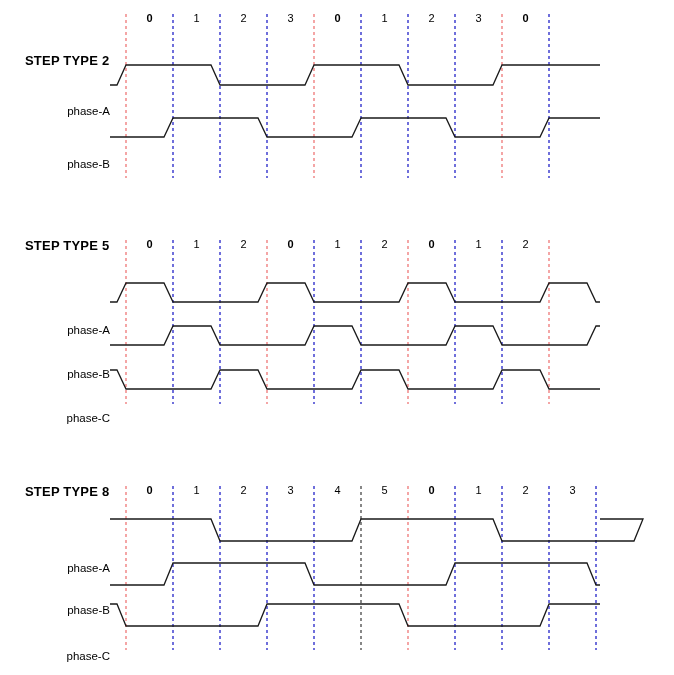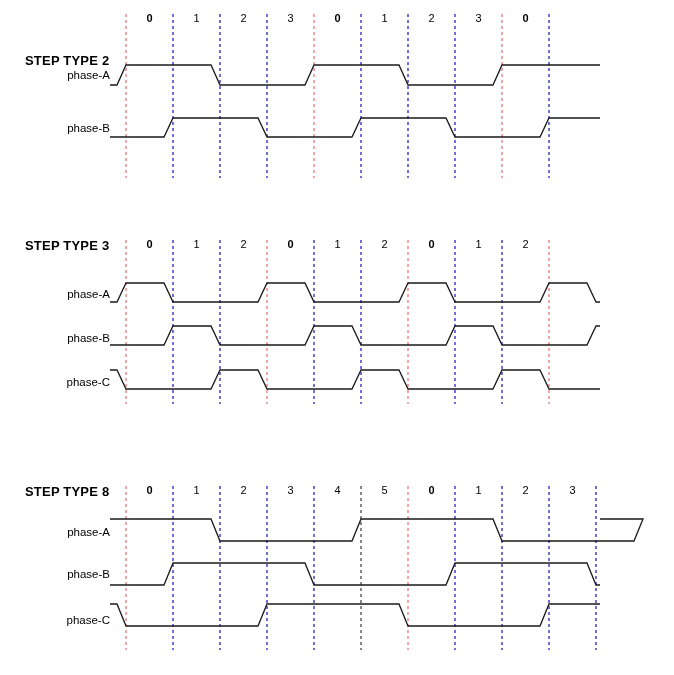--- a/index.html
+++ b/index.html
@@ -26,20 +26,21 @@
     color: #000000;
     letter-spacing: 0.2px;
     white-space: nowrap;
   }
   .phase-label {
     position: absolute;
     font-size: 11.5px;
     color: #000000;
     text-align: right;
     white-space: nowrap;
+    margin-top: 36px;
   }
   .step-label {
     position: absolute;
     font-size: 11px;
     color: #000000;
     text-align: center;
     width: 40px;
     white-space: nowrap;
   }
   .step-label.zero {
@@ -78,21 +79,21 @@
         <line x1="361" x2="361" y1="14" y2="178" stroke="#3333cc" stroke-width="1.4" stroke-dasharray="3,3"></line>
         <line x1="408" x2="408" y1="14" y2="178" stroke="#3333cc" stroke-width="1.4" stroke-dasharray="3,3"></line>
         <line x1="455" x2="455" y1="14" y2="178" stroke="#3333cc" stroke-width="1.4" stroke-dasharray="3,3"></line>
         <line x1="502" x2="502" y1="14" y2="178" stroke="#f08080" stroke-width="1.4" stroke-dasharray="3,3"></line>
         <line x1="549" x2="549" y1="14" y2="178" stroke="#3333cc" stroke-width="1.4" stroke-dasharray="3,3"></line>
         <path d="M 110 85 L 117 85 L 126 65 L 211 65 L 220 85 L 305 85 L 314 65 L 399 65 L 408 85 L 493 85 L 502 65 L 600 65" fill="none" stroke="#1a1a1a" stroke-width="1.3" stroke-linejoin="miter" stroke-linecap="butt"></path>
         <path d="M 110 137 L 164 137 L 173 118 L 258 118 L 267 137 L 352 137 L 361 118 L 446 118 L 455 137 L 540 137 L 549 118 L 600 118" fill="none" stroke="#1a1a1a" stroke-width="1.3" stroke-linejoin="miter" stroke-linecap="butt"></path>
       </svg>
     </div>
     <div class="diagram" style="top: 0px;">
-      <div class="diagram-title" style="left: 25px; top: 238px;">STEP TYPE 3</div>
+      <div class="diagram-title" style="left: 25px; top: 238px;">STEP TYPE 5</div>
       <div class="phase-label" style="left: 40px; width: 70px; top: 288px;">phase-A</div>
       <div class="phase-label" style="left: 40px; width: 70px; top: 332px;">phase-B</div>
       <div class="phase-label" style="left: 40px; width: 70px; top: 376px;">phase-C</div>
       <div class="step-label zero" style="left: 129.5px; top: 238px;">0</div>
       <div class="step-label" style="left: 176.5px; top: 238px;">1</div>
       <div class="step-label" style="left: 223.5px; top: 238px;">2</div>
       <div class="step-label zero" style="left: 270.5px; top: 238px;">0</div>
       <div class="step-label" style="left: 317.5px; top: 238px;">1</div>
       <div class="step-label" style="left: 364.5px; top: 238px;">2</div>
       <div class="step-label zero" style="left: 411.5px; top: 238px;">0</div>

